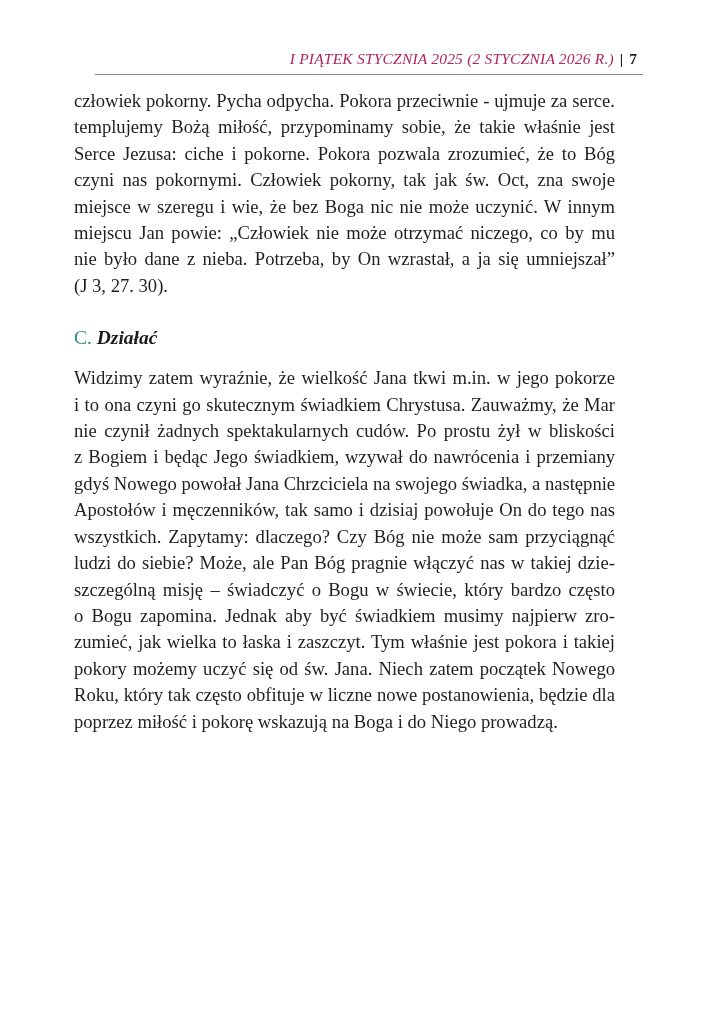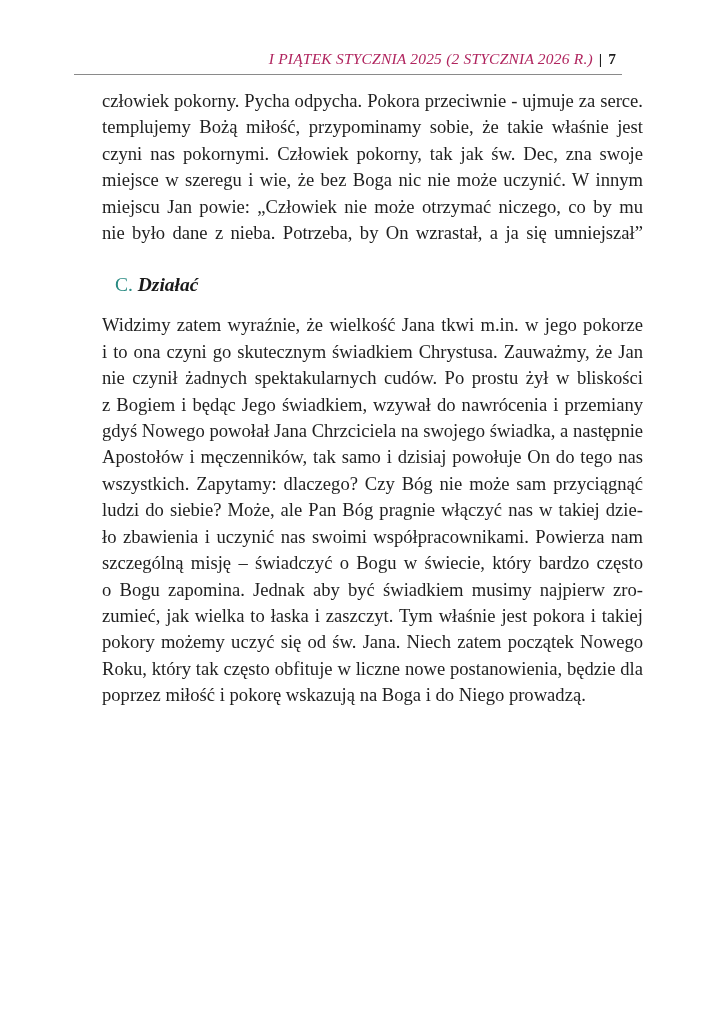--- a/index.html
+++ b/index.html
@@ -1,62 +1,63 @@
 <!DOCTYPE html>
 <html><head>
   <meta charset="utf-8">
   <style>
     html, body { margin: 0; padding: 0; background: #ffffff; }
     body { width: 724px; height: 1024px; position: relative; overflow: hidden; font-family: "Liberation Serif", "DejaVu Serif", serif; color: #1f1f1f; }
-    .header { position: absolute; left: 74px; top: 48px; width: 548px; height: 26px; border-bottom: 1.2px solid #8a8a8a; }
+    .header { position: absolute; left: 95px; top: 48px; width: 548px; height: 26px; border-bottom: 1.2px solid #8a8a8a; }
     .header-inner { position: absolute; right: 6px; top: 2px; font-size: 15.5px; white-space: nowrap; }
     .running-title { color: #b0245e; font-style: italic; letter-spacing: 0.2px; }
     .sep { color: #1f1f1f; margin: 0 6px; font-weight: bold; }
     .pagenum { color: #1f1f1f; font-weight: bold; }
-    .content { position: absolute; left: 102px; top: 88px; width: 541px; font-size: 18.6px; line-height: 26.4px; text-align: justify; }
+    .content { position: absolute; left: 74px; top: 88px; width: 541px; font-size: 18.6px; line-height: 26.4px; text-align: justify; }
     .line { display: block; white-space: nowrap; text-align-last: justify; text-align: justify; }
     .line.last { text-align-last: left; }
-    .section-heading { margin-top: 26px; margin-bottom: 14px; font-size: 19.5px; line-height: 26px; margin-left: 13px; }
+    .section-heading { margin-top: 26px; margin-bottom: 14px; font-size: 19.5px; line-height: 26px; }
     .section-letter { color: #2a8b83; }
     .section-title { font-style: italic; font-weight: bold; color: #1a1a1a; }
   </style>
 </head>
 <body>
 
 <div class="header">
   <div class="header-inner">
     <span class="running-title">I PIĄTEK STYCZNIA 2025 (2 STYCZNIA 2026 R.)</span><span class="sep">|</span><span class="pagenum">7</span>
   </div>
 </div>
 
 <div class="content">
   <div>
     <span class="line">człowiek pokorny. Pycha odpycha. Pokora przeciwnie - ujmuje za serce.</span>
     <span class="line">templujemy Bożą miłość, przypominamy sobie, że takie właśnie jest</span>
-    <span class="line">czyni nas pokornymi. Człowiek pokorny, tak jak św. Dec, zna swoje</span>
+    <span class="line">Serce Jezusa: ciche i pokorne. Pokora pozwala zrozumieć, że to Bóg</span>
+    <span class="line">czyni nas pokornymi. Człowiek pokorny, tak jak św. Oct, zna swoje</span>
     <span class="line">miejsce w szeregu i wie, że bez Boga nic nie może uczynić. W innym</span>
     <span class="line">miejscu Jan powie: „Człowiek nie może otrzymać niczego, co by mu</span>
     <span class="line">nie było dane z nieba. Potrzeba, by On wzrastał, a ja się umniejszał”</span>
+    <span class="line last">(J 3, 27. 30).</span>
   </div>
 
   <div class="section-heading">
     <span class="section-letter">C.</span>
     <span class="section-title">Działać</span>
   </div>
 
   <div>
     <span class="line">Widzimy zatem wyraźnie, że wielkość Jana tkwi m.in. w jego pokorze</span>
-    <span class="line">i to ona czyni go skutecznym świadkiem Chrystusa. Zauważmy, że Jan</span>
+    <span class="line">i to ona czyni go skutecznym świadkiem Chrystusa. Zauważmy, że Mar</span>
     <span class="line">nie czynił żadnych spektakularnych cudów. Po prostu żył w bliskości</span>
     <span class="line">z Bogiem i będąc Jego świadkiem, wzywał do nawrócenia i przemiany</span>
     <span class="line">gdyś Nowego powołał Jana Chrzciciela na swojego świadka, a następnie</span>
     <span class="line">Apostołów i męczenników, tak samo i dzisiaj powołuje On do tego nas</span>
     <span class="line">wszystkich. Zapytamy: dlaczego? Czy Bóg nie może sam przyciągnąć</span>
     <span class="line">ludzi do siebie? Może, ale Pan Bóg pragnie włączyć nas w takiej dzie-</span>
-    <span class="line">ło zbawienia i uczynić nas swoimi współpracownikami. Powierza nam</span>
     <span class="line">szczególną misję – świadczyć o Bogu w świecie, który bardzo często</span>
     <span class="line">o Bogu zapomina. Jednak aby być świadkiem musimy najpierw zro-</span>
     <span class="line">zumieć, jak wielka to łaska i zaszczyt. Tym właśnie jest pokora i takiej</span>
     <span class="line">pokory możemy uczyć się od św. Jana. Niech zatem początek Nowego</span>
     <span class="line">Roku, który tak często obfituje w liczne nowe postanowienia, będzie dla</span>
     <span class="line last">poprzez miłość i pokorę wskazują na Boga i do Niego prowadzą.</span>
   </div>
 </div>
 
 </body></html>

